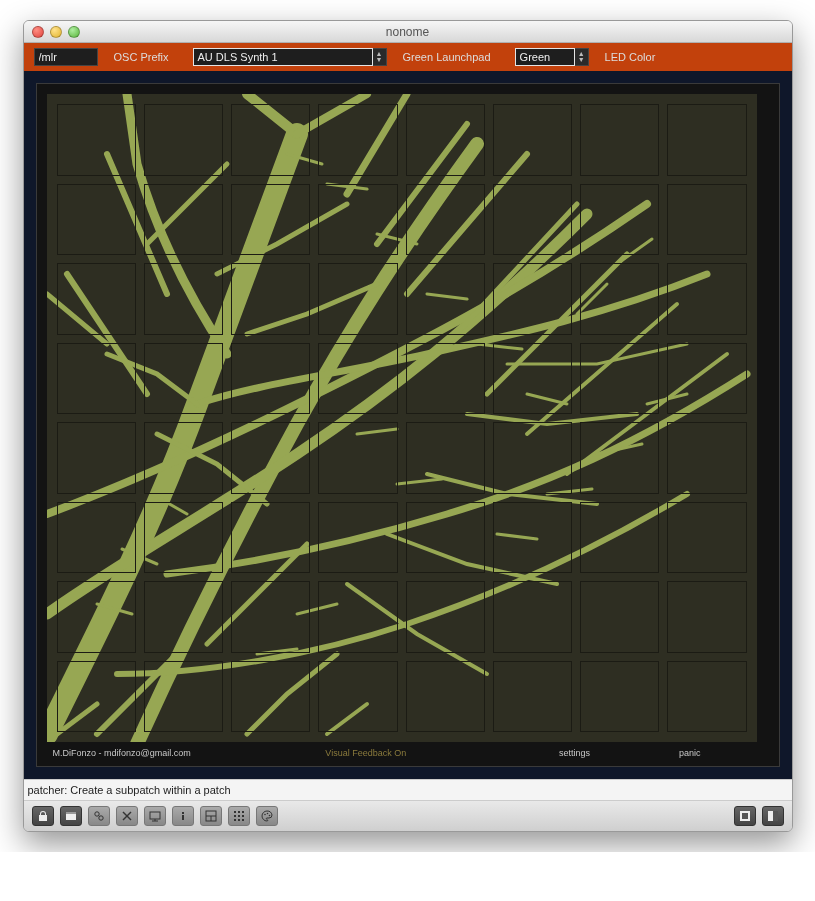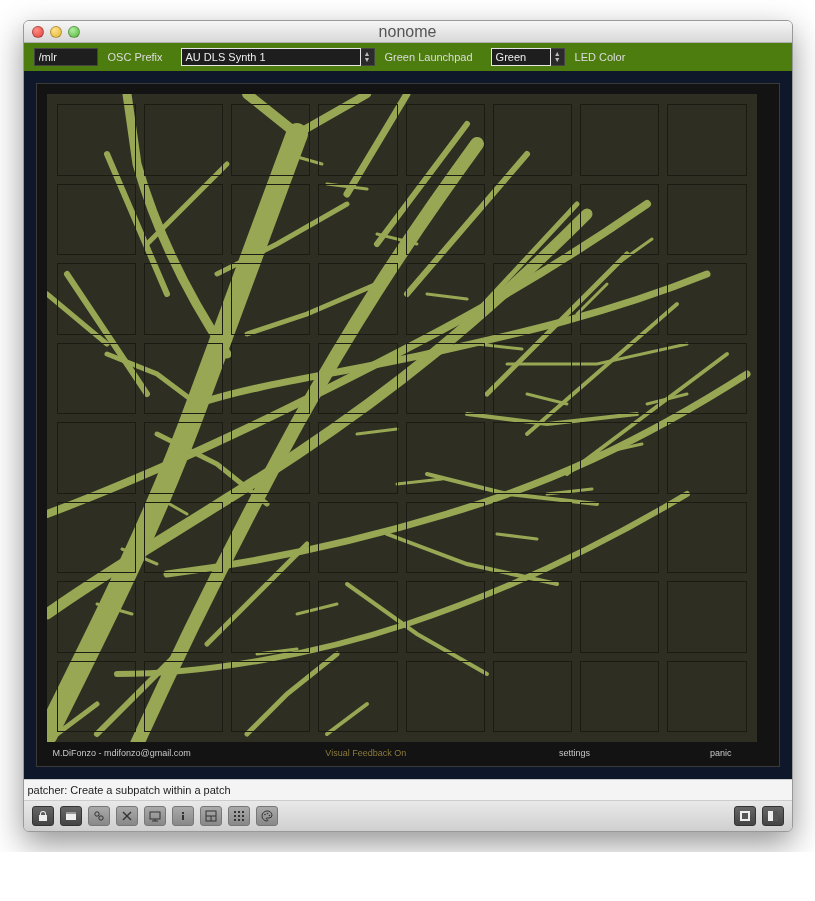--- a/index.html
+++ b/index.html
@@ -32,32 +32,32 @@
     padding-left: 8px;
   }
   .tl { width: 12px; height: 12px; border-radius: 50%; border: 0.5px solid rgba(0,0,0,0.25); }
   .tl.red { background: radial-gradient(circle at 35% 30%, #ff8e83, #e0443e); }
   .tl.yellow { background: radial-gradient(circle at 35% 30%, #ffe18a, #e2b52f); }
   .tl.green { background: radial-gradient(circle at 35% 30%, #aeeea0, #59b53b); }
   .title {
     position: absolute;
     left: 0; right: 0;
     text-align: center;
-    font-size: 16px;
+    font-size: 12px;
     color: #555;
     pointer-events: none;
   }
 
   .topbar {
-    background: #4d7c0f;
+    background: #c2410c;
     display: flex;
     align-items: center;
     height: 28px;
     padding: 0 10px;
-    gap: 10px;
+    gap: 16px;
     font-size: 11px;
     color: #ddd;
   }
   .topbar .textin {
     background: #1e1e1e;
     border: 1px solid #444;
     color: #eee;
     font-size: 11px;
     padding: 2px 4px;
     height: 18px;
@@ -130,21 +130,21 @@
   .stage-footer {
     display: flex;
     font-size: 9px;
     color: #c8c8c8;
     padding: 6px 6px 2px 6px;
     align-items: center;
   }
   .stage-footer .sf-left { flex: 1; }
   .stage-footer .sf-mid { flex: 1; text-align: center; color: #8a7a3c; }
   .stage-footer .sf-settings { flex: 1; text-align: center; }
-  .stage-footer .sf-panic { flex: 0.4; text-align: center; }
+  .stage-footer .sf-panic { flex: 0.4; text-align: left; }
 
   .hintbar {
     background: #f4f4f4;
     color: #222;
     font-size: 11px;
     padding: 4px 4px;
     border-top: 1px solid #ccc;
     border-bottom: 1px solid #ccc;
   }
 

